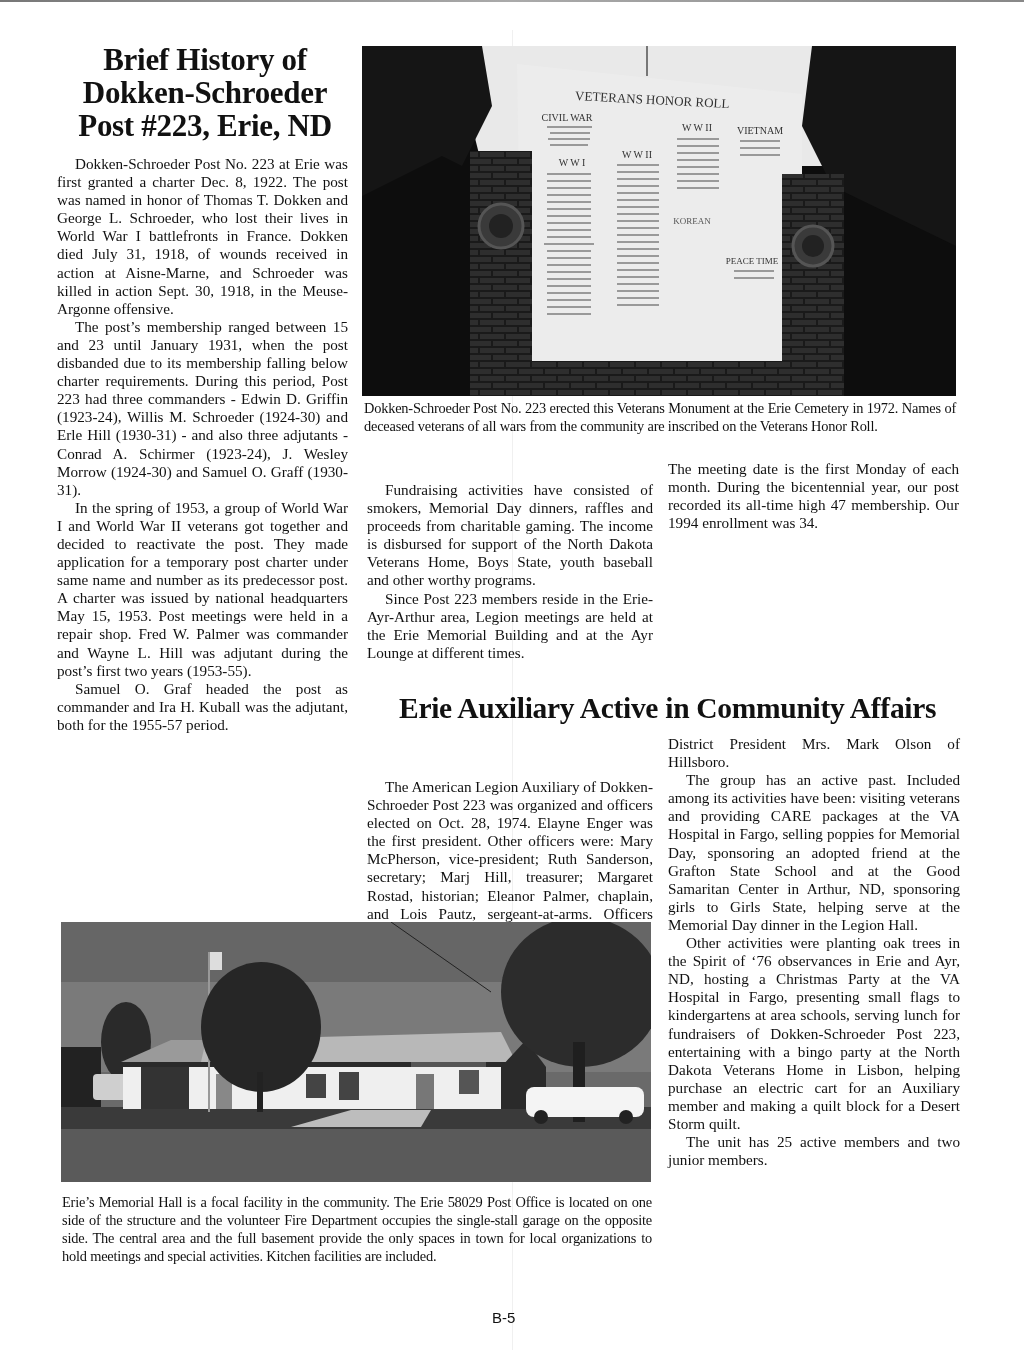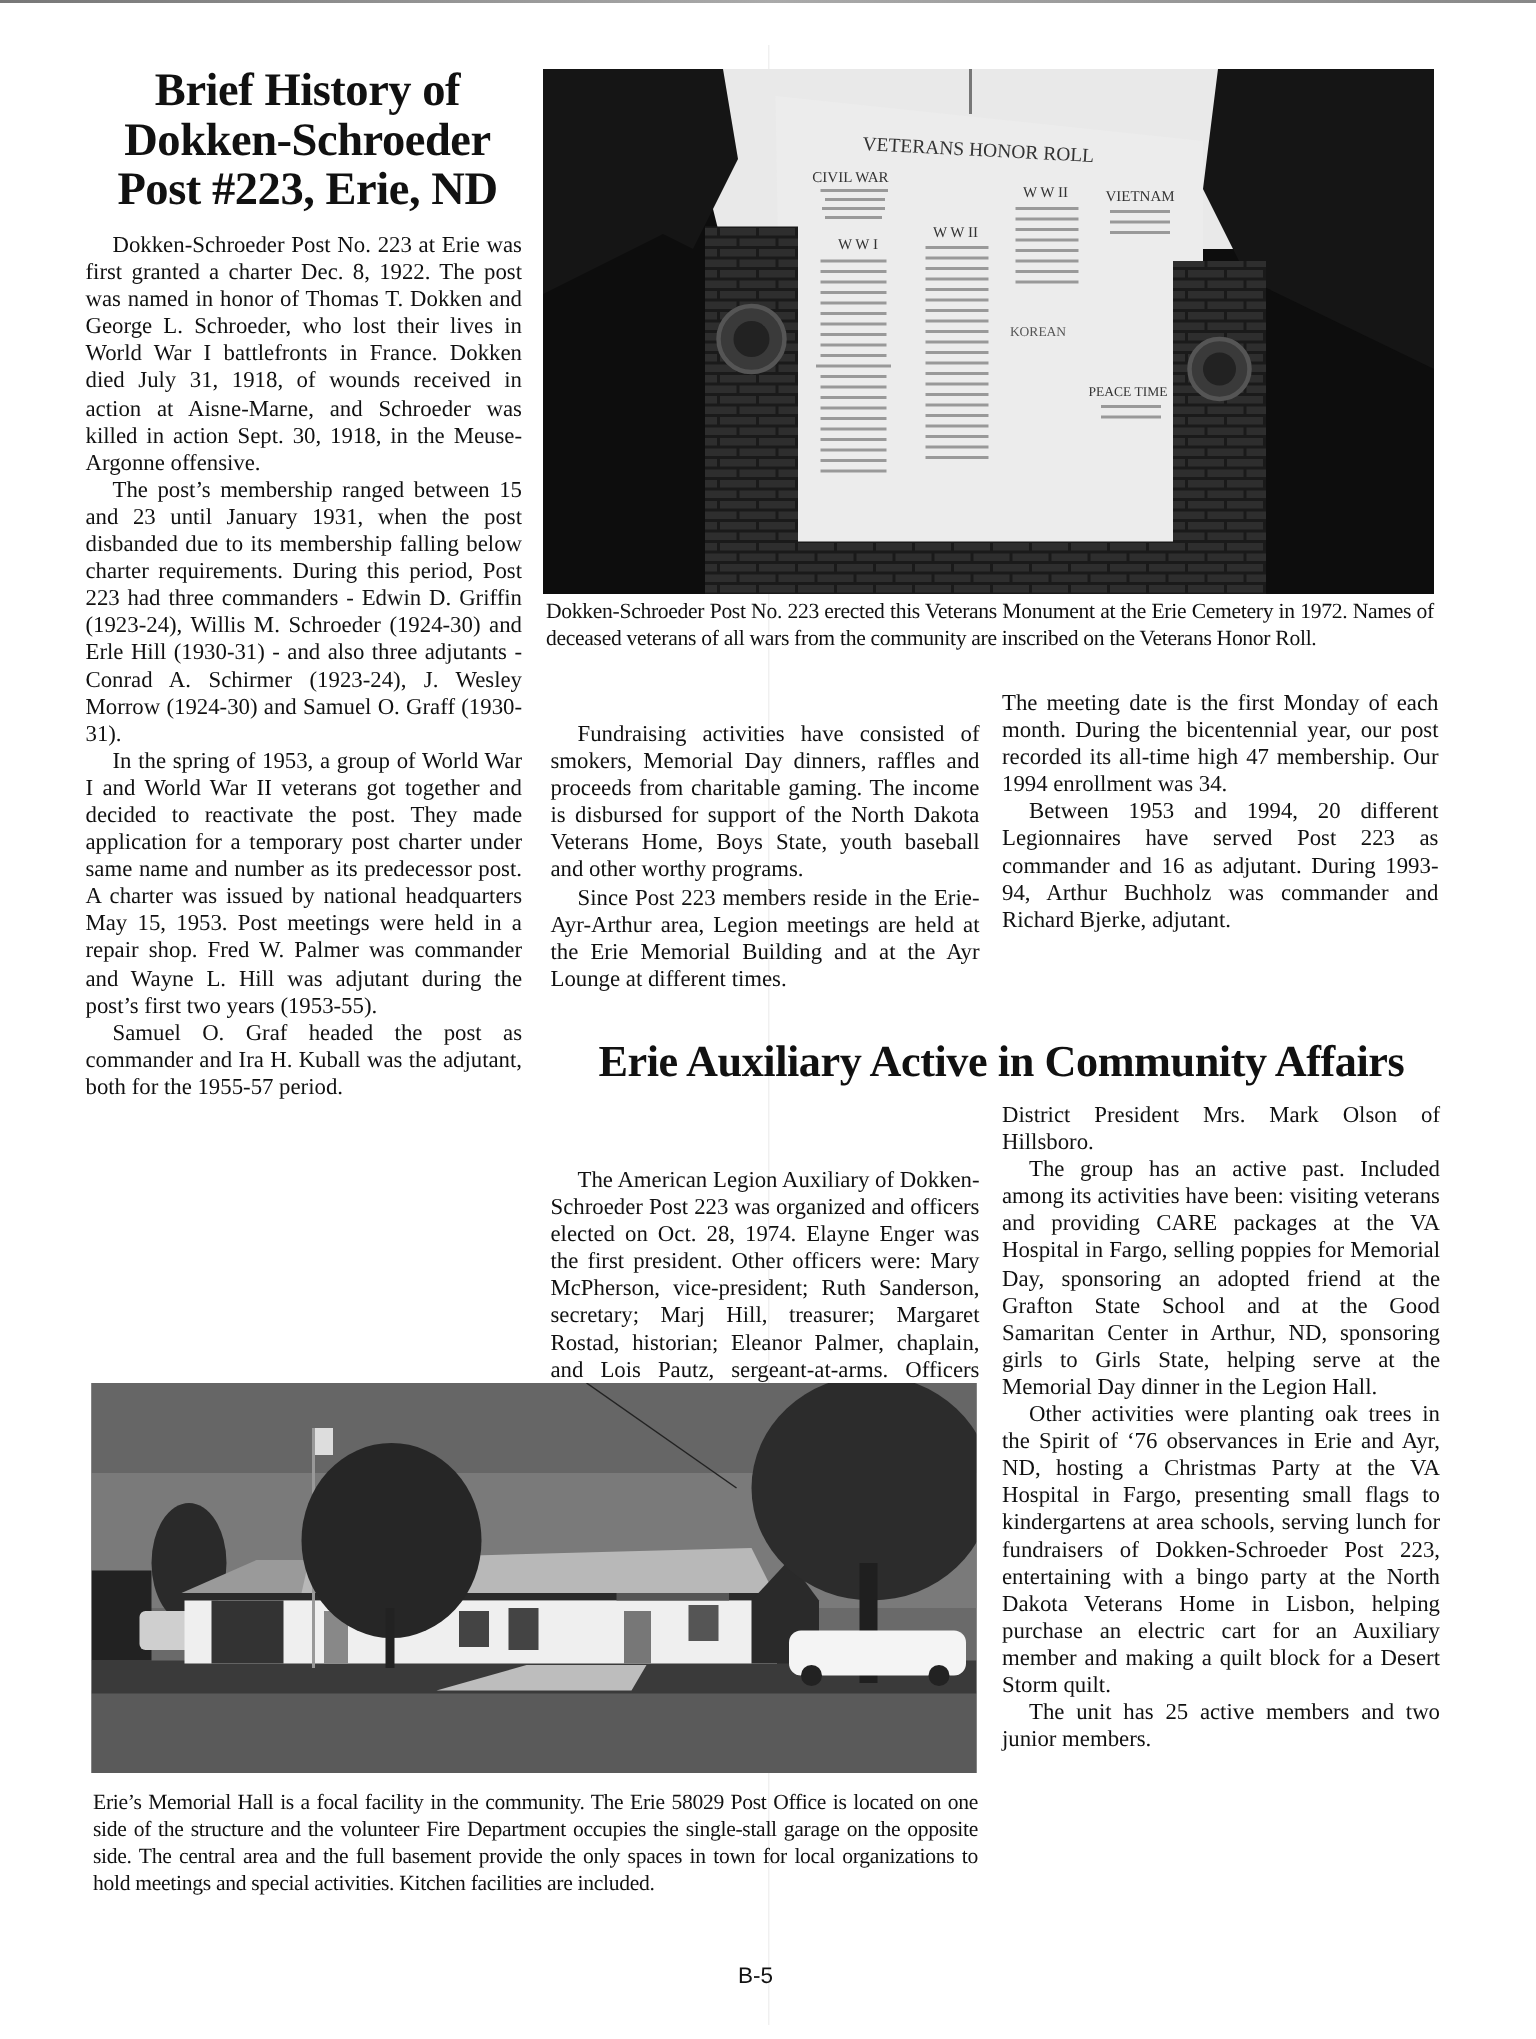--- a/index.html
+++ b/index.html
@@ -141,21 +141,20 @@
 
 <div class="abs caption" style="left:364px; top:399px; width:592px;">Dokken-Schroeder Post No. 223 erected this Veterans Monument at the Erie Cemetery in 1972. Names of deceased veterans of all wars from the community are inscribed on the Veterans Honor Roll.</div>
 
 <div class="abs body-text" style="left:367px; top:481px; width:286px;">
   <p>Fundraising activities have consisted of smokers, Memorial Day dinners, raffles and proceeds from charitable gaming. The income is disbursed for support of the North Dakota Veterans Home, Boys State, youth baseball and other worthy programs.</p>
   <p>Since Post 223 members reside in the Erie-Ayr-Arthur area, Legion meetings are held at the Erie Memorial Building and at the Ayr Lounge at different times.</p>
 </div>
 
 <div class="abs body-text" style="left:668px; top:460px; width:291px;">
   <p class="noindent">The meeting date is the first Monday of each month. During the bicentennial year, our post recorded its all-time high 47 membership. Our 1994 enrollment was 34.</p>
-  <p>Between 1953 and 1994, 20 different Legionnaires have served Post 223 as commander and 16 as adjutant. During 1993-94, Arthur Buchholz was commander and Richard Bjerke, adjutant.</p>
 </div>
 
 <div class="abs section-title" style="left:399px; top:692px;">Erie Auxiliary Active in Community Affairs</div>
 
 <div class="abs body-text" style="left:367px; top:778px; width:286px;">
   <p>The American Legion Auxiliary of Dokken-Schroeder Post 223 was organized and officers elected on Oct. 28, 1974. Elayne Enger was the first president. Other officers were: Mary McPherson, vice-president; Ruth Sanderson, secretary; Marj Hill, treasurer; Margaret Rostad, historian; Eleanor Palmer, chaplain, and Lois Pautz, sergeant-at-arms. Officers were installed by</p>
 </div>
 
 <div class="abs body-text" style="left:668px; top:735px; width:292px;">
   <p class="noindent">District President Mrs. Mark Olson of Hillsboro.</p>

